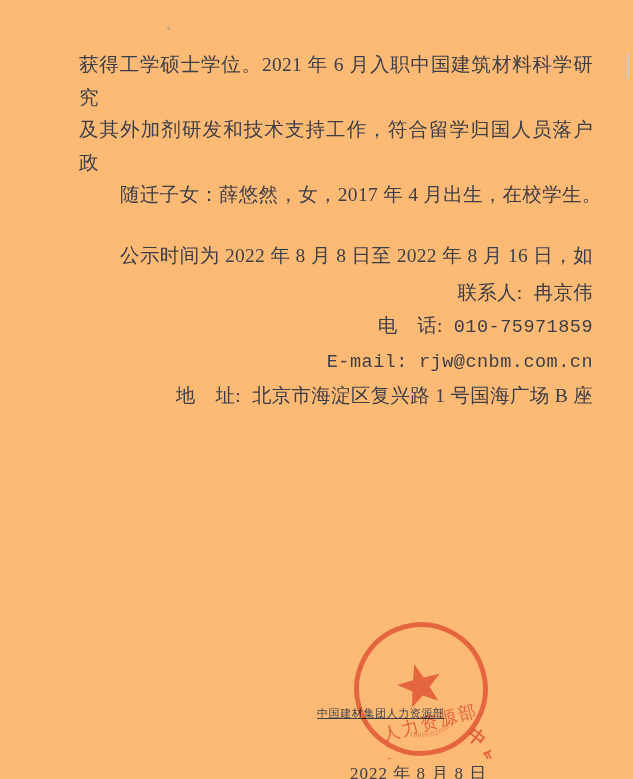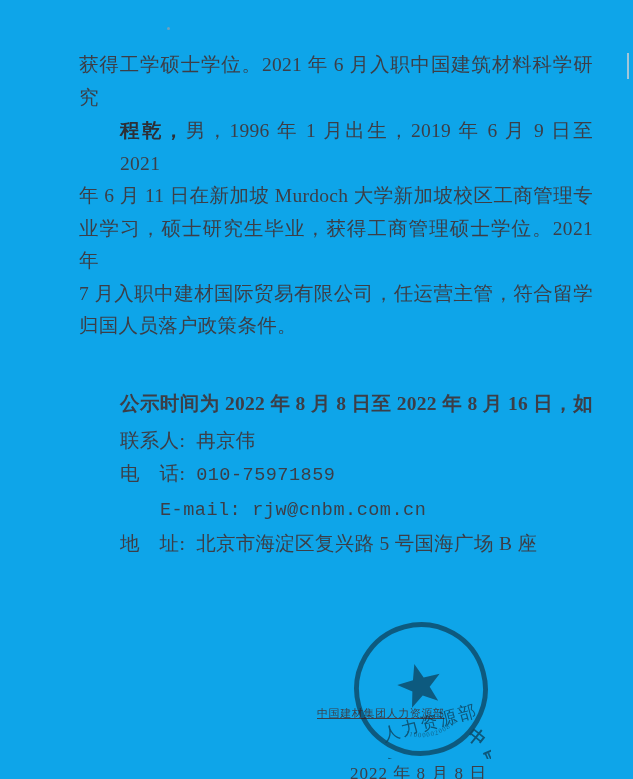--- a/index.html
+++ b/index.html
@@ -4,35 +4,35 @@
 <style>
   html, body { margin:0; padding:0; }
   body {
     width:633px; height:779px;
     background:#ffffff;
     font-family:"Liberation Serif","DejaVu Serif",serif;
     color:#3c3e47;
     position:relative;
     overflow:hidden;
   }
-  .page { position:absolute; inset:0; background:#0ea5e9; }
+  .page { position:absolute; inset:0; background:#fdba74; }
 
   
   .body-text {
     position:absolute; left:79px; top:49px; width:514px;
     font-size:19.5px; line-height:32.5px;
     letter-spacing:0.3px;
   }
   .para { margin:0; }
   .line { min-height:32.5px; white-space:nowrap; }
   .line.jl { white-space:normal; text-align:justify; text-align-last:justify; }
   .line.ind { padding-left:41px; }
   b.name-bold { font-family:"Liberation Sans","DejaVu Sans",sans-serif; font-weight:700; color:#2d2f36; }
 
-  .contact { margin-top:4px; }
+  .contact { margin-top:4px;text-align:right; }
   .contact .crow { line-height:33px; padding-left:41px; white-space:nowrap; }
   .contact .val { margin-left:11px; }
   .mono { font-family:"Liberation Mono","DejaVu Sans Mono",monospace; font-size:18.5px; letter-spacing:0.5px;margin-left:40px; }
 
   .sig-org {
     position:absolute; left:317px; top:706px;
     font-size:11px; letter-spacing:0.6px; white-space:nowrap;text-decoration:underline;
   }
   .sig-date {
     position:absolute; left:350px; top:762px;
@@ -57,36 +57,33 @@
   .artifact-tick { position:absolute; left:627px; top:53px; width:2px; height:26px; background:#c9ced4; opacity:.8; }
 </style>
 </head>
 <body style="color: rgb(60, 62, 71);">
 
 <div class="page">
 
   <div class="body-text">
       <div class="para">
         <div class="line jl">获得工学硕士学位。2021 年 6 月入职中国建筑材料科学研究</div>
+        <div class="line jl">及其外加剂研发和技术支持工作，符合留学归国人员落户政</div>
       </div>
       <div class="para">
-        <div class="line jl ind"><b class="name-bold">程乾，</b>男，1996 年 1 月出生，2019 年 6 月 9 日至 2021</div>
-        <div class="line jl">年 6 月 11 日在新加坡 Murdoch 大学新加坡校区工商管理专</div>
-        <div class="line jl">业学习，硕士研究生毕业，获得工商管理硕士学位。2021 年</div>
-        <div class="line jl">7 月入职中建材国际贸易有限公司，任运营主管，符合留学</div>
-        <div class="line">归国人员落户政策条件。</div>
+        <div class="line ind">随迁子女：薛悠然，女，2017 年 4 月出生，在校学生。</div>
       </div>
-      <div class="para" style="margin-top: 45px; font-weight: bold;">
+      <div class="para" style="margin-top: 28px;">
         <div class="line jl ind">公示时间为 2022 年 8 月 8 日至 2022 年 8 月 16 日，如</div>
       </div>
       <div class="contact">
         <div class="crow"><span>联系人:</span><span class="val">冉京伟</span></div>
         <div class="crow"><span>电　话:</span><span class="val mono">010-75971859</span></div>
         <div class="crow"><span class="mono">E-mail:</span><span class="val mono">rjw@cnbm.com.cn</span></div>
-        <div class="crow"><span>地　址:</span><span class="val">北京市海淀区复兴路 5 号国海广场 B 座</span></div>
+        <div class="crow"><span>地　址:</span><span class="val">北京市海淀区复兴路 1 号国海广场 B 座</span></div>
       </div>
     </div>
 
   <div class="sig-org">中国建材集团人力资源部</div>
   <div class="sig-date">2022 年 8 月 8 日</div>
 
   <svg class="seal" viewBox="0 0 200 200">
     <g transform="rotate(-15 100 100)">
       <circle class="ring" cx="100" cy="100" r="92"></circle>
       <defs>

